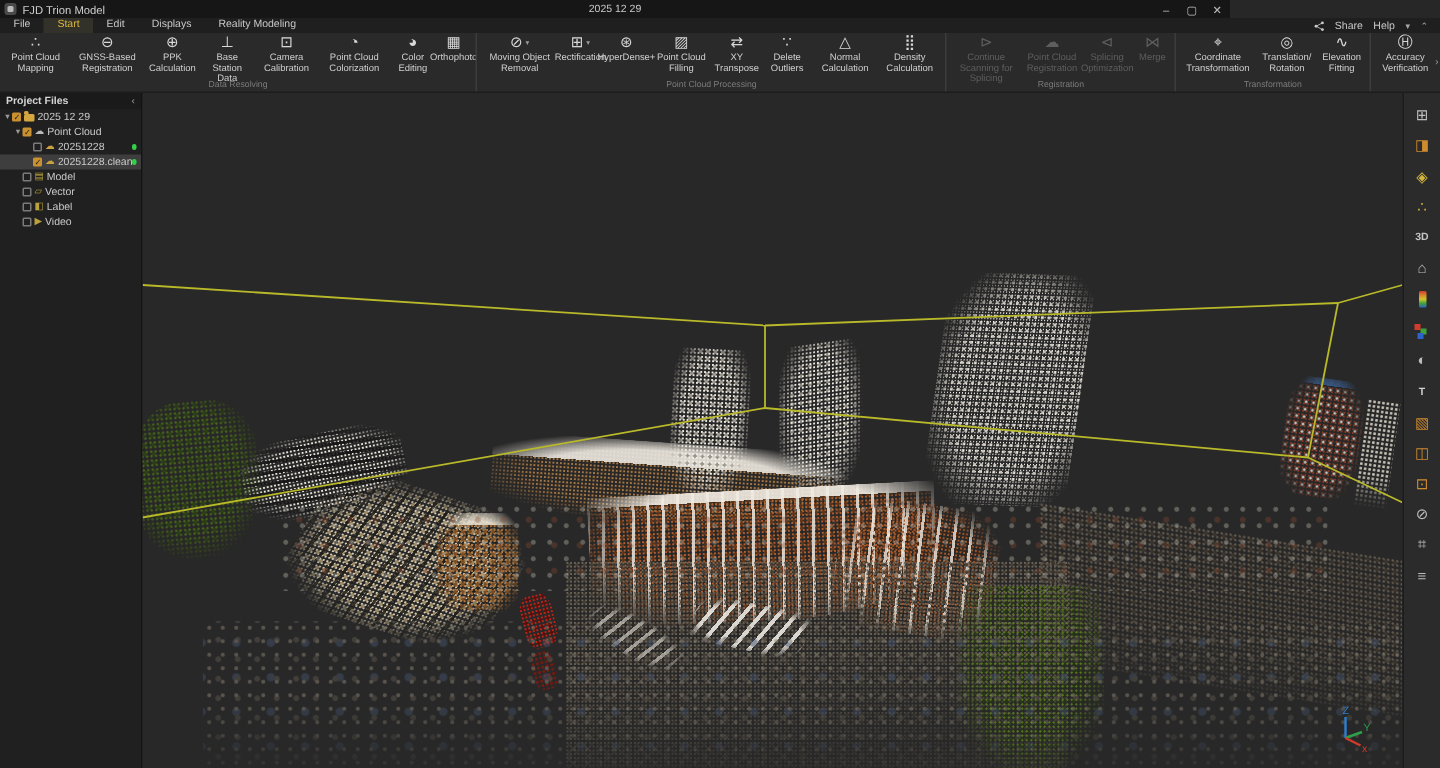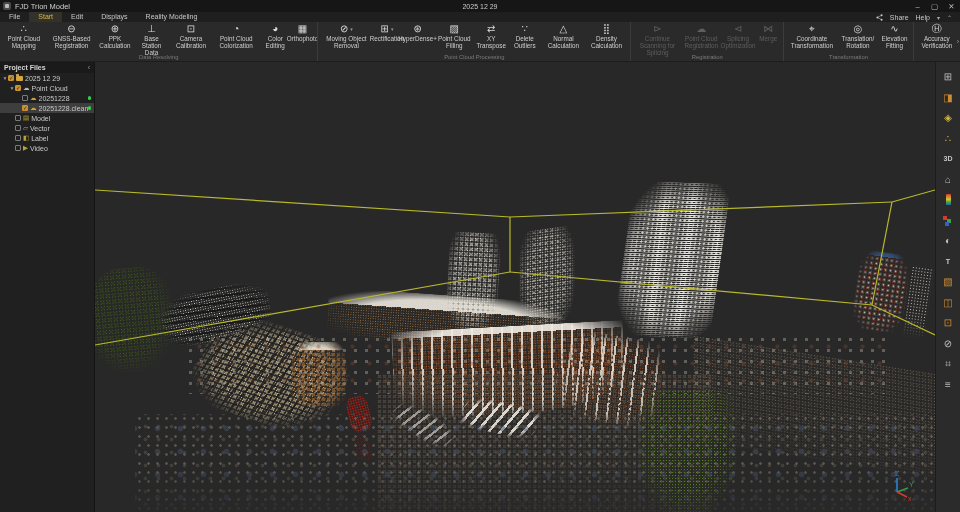--- a/index.html
+++ b/index.html
@@ -1,21 +1,21 @@
 <!DOCTYPE html>
 <html><head>
 <meta charset="utf-8">
 <style>
   * { margin:0; padding:0; box-sizing:border-box; }
   html,body { width:960px; height:512px; overflow:hidden; background:#1a1a1a;
     font-family:"Liberation Sans", sans-serif; }
   .app { position:relative; width:960px; height:512px; background:#272727; }
 
   
-  .titlebar { position:absolute; left:0; top:0; width:960px; height:12px;
+  .titlebar { position:absolute; left:0; top:0; width:820px; height:12px;
     background:#161616; display:flex; align-items:center; color:#cfcfcf; font-size:7.5px; }
   .applogo { width:8px; height:8px; margin:0 4px 0 3px; background:#4a4a4a; border-radius:2px;
     display:inline-block; position:relative; }
   .applogo::after{ content:""; position:absolute; left:2px; top:2px; width:4px; height:4px;
     background:#bbb; border-radius:1px; }
   .proj-title { position:absolute; left:0; right:0; text-align:center; color:#c9c9c9; font-size:7px; }
   .winctl { margin-left:auto; display:flex; z-index:2; }
   .winctl span { width:17px; text-align:center; color:#bdbdbd; font-size:7.5px; cursor:default; }
 
   

